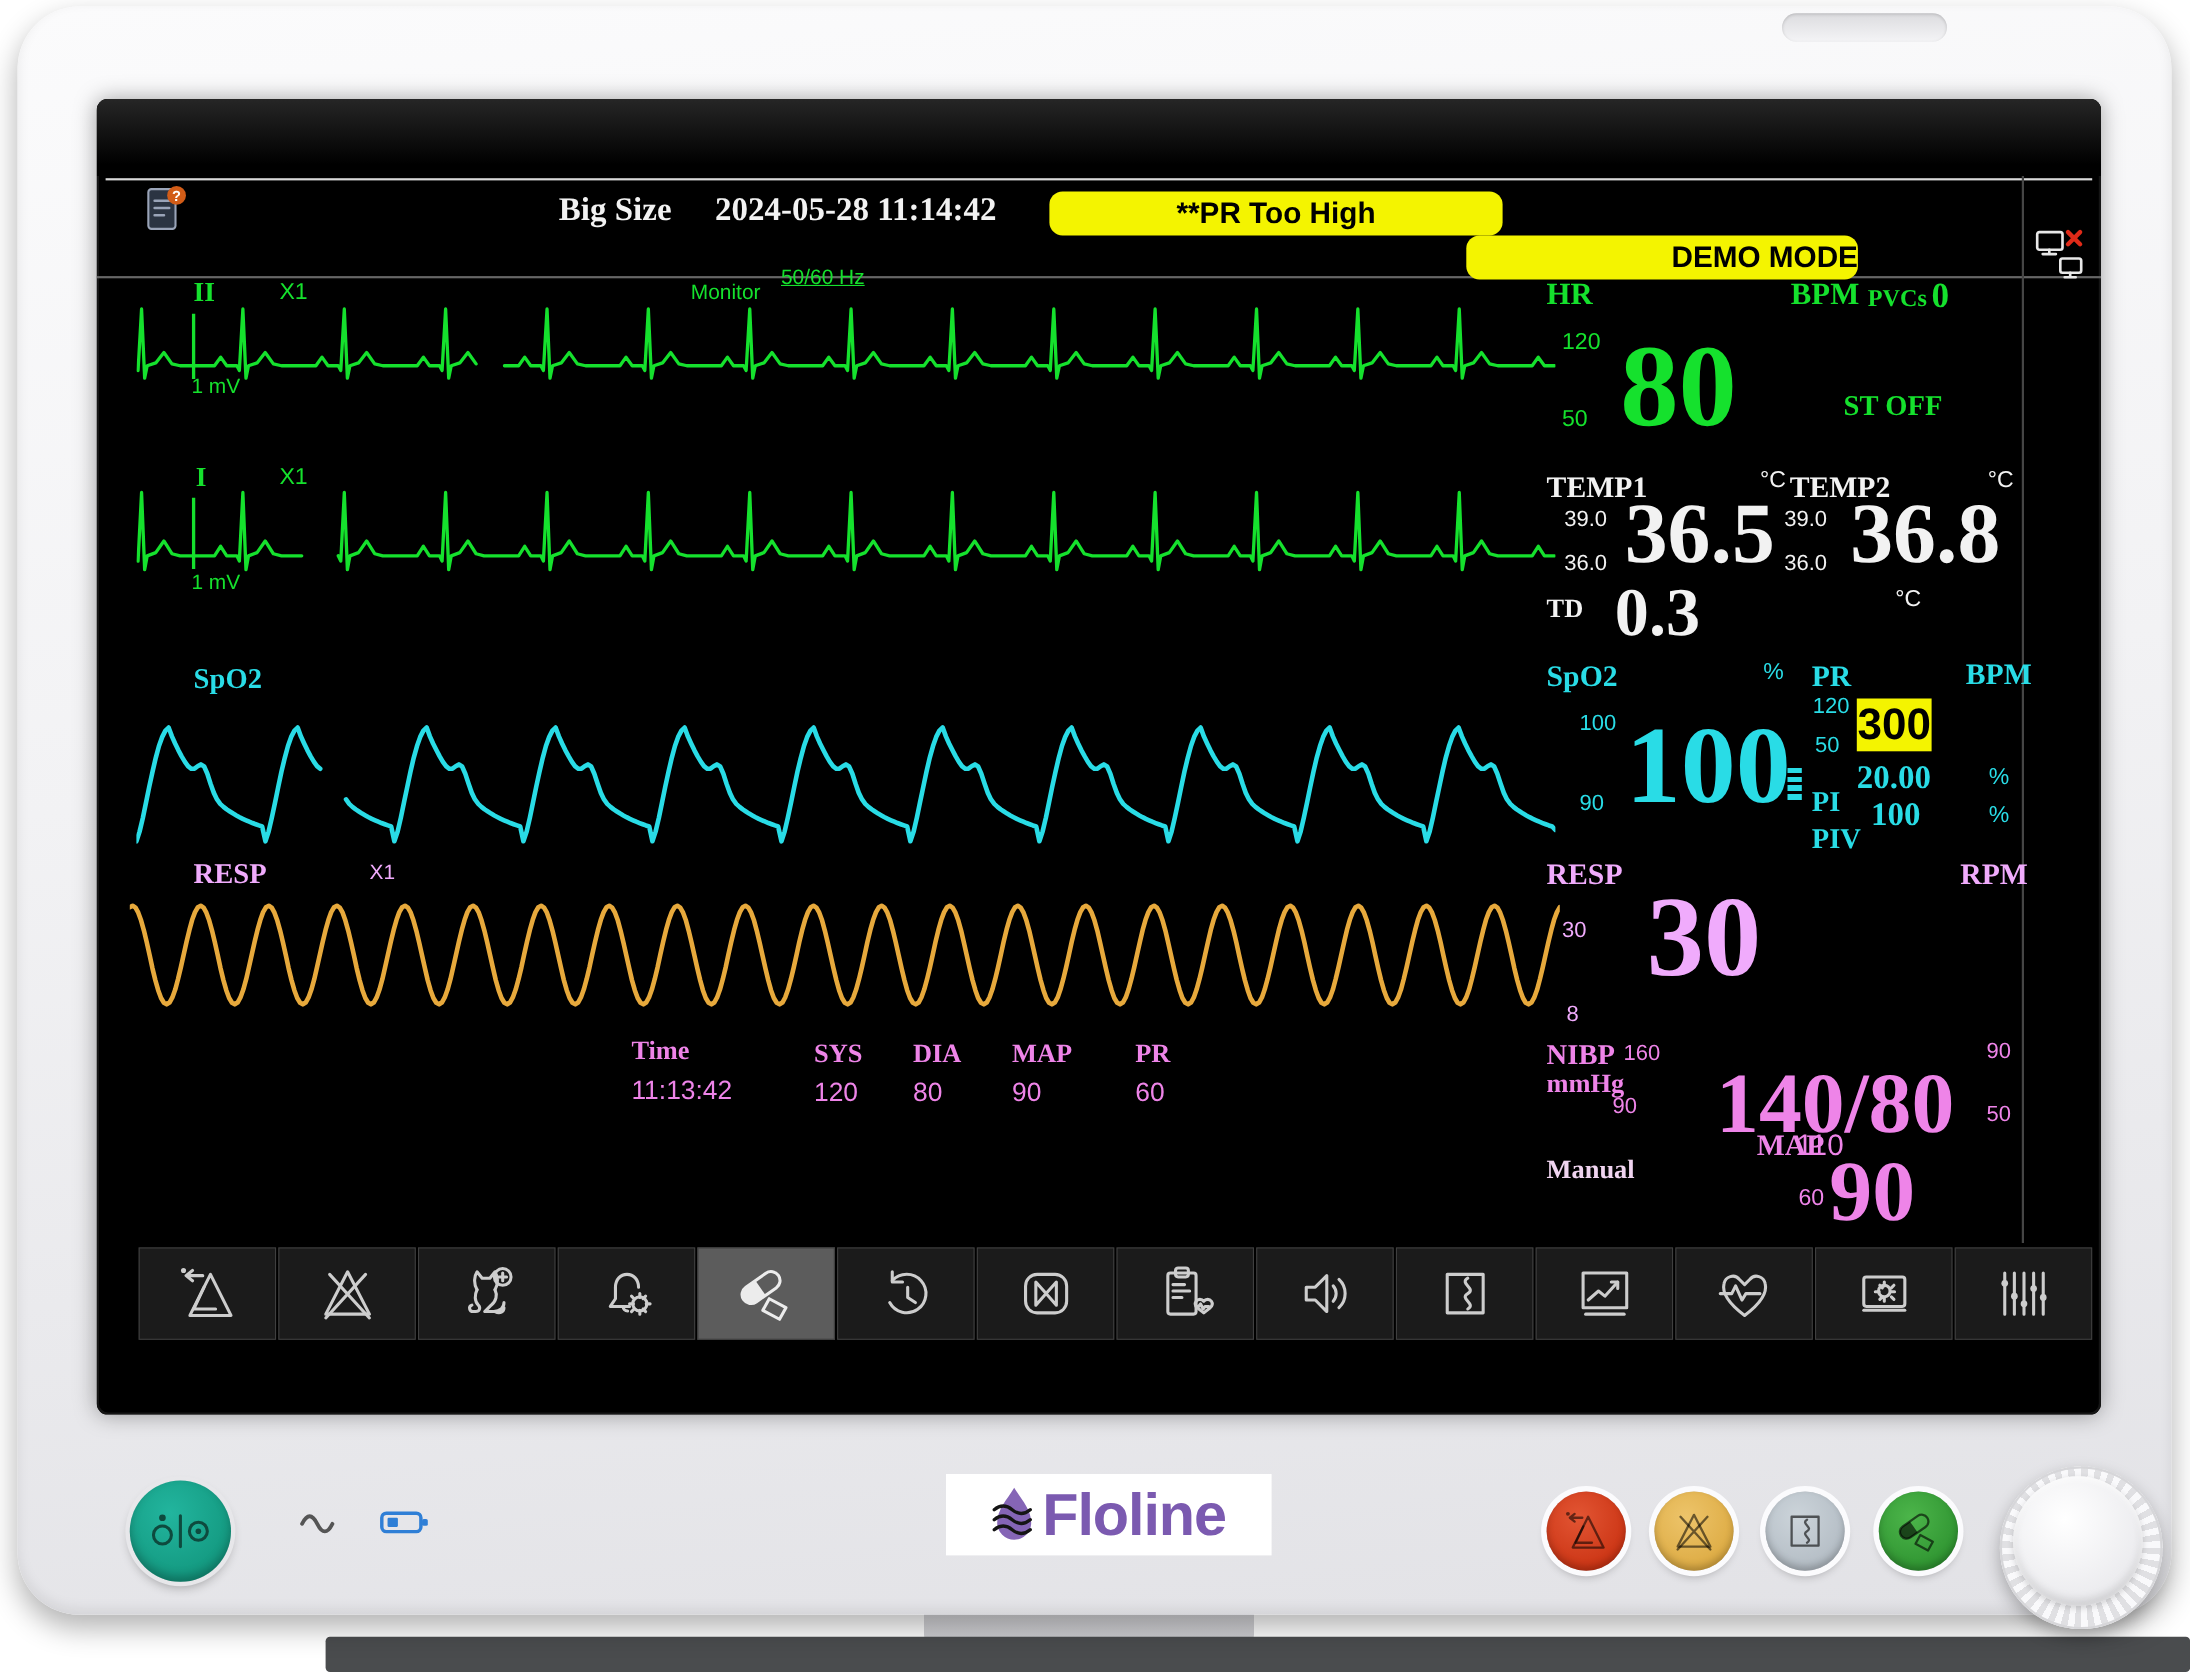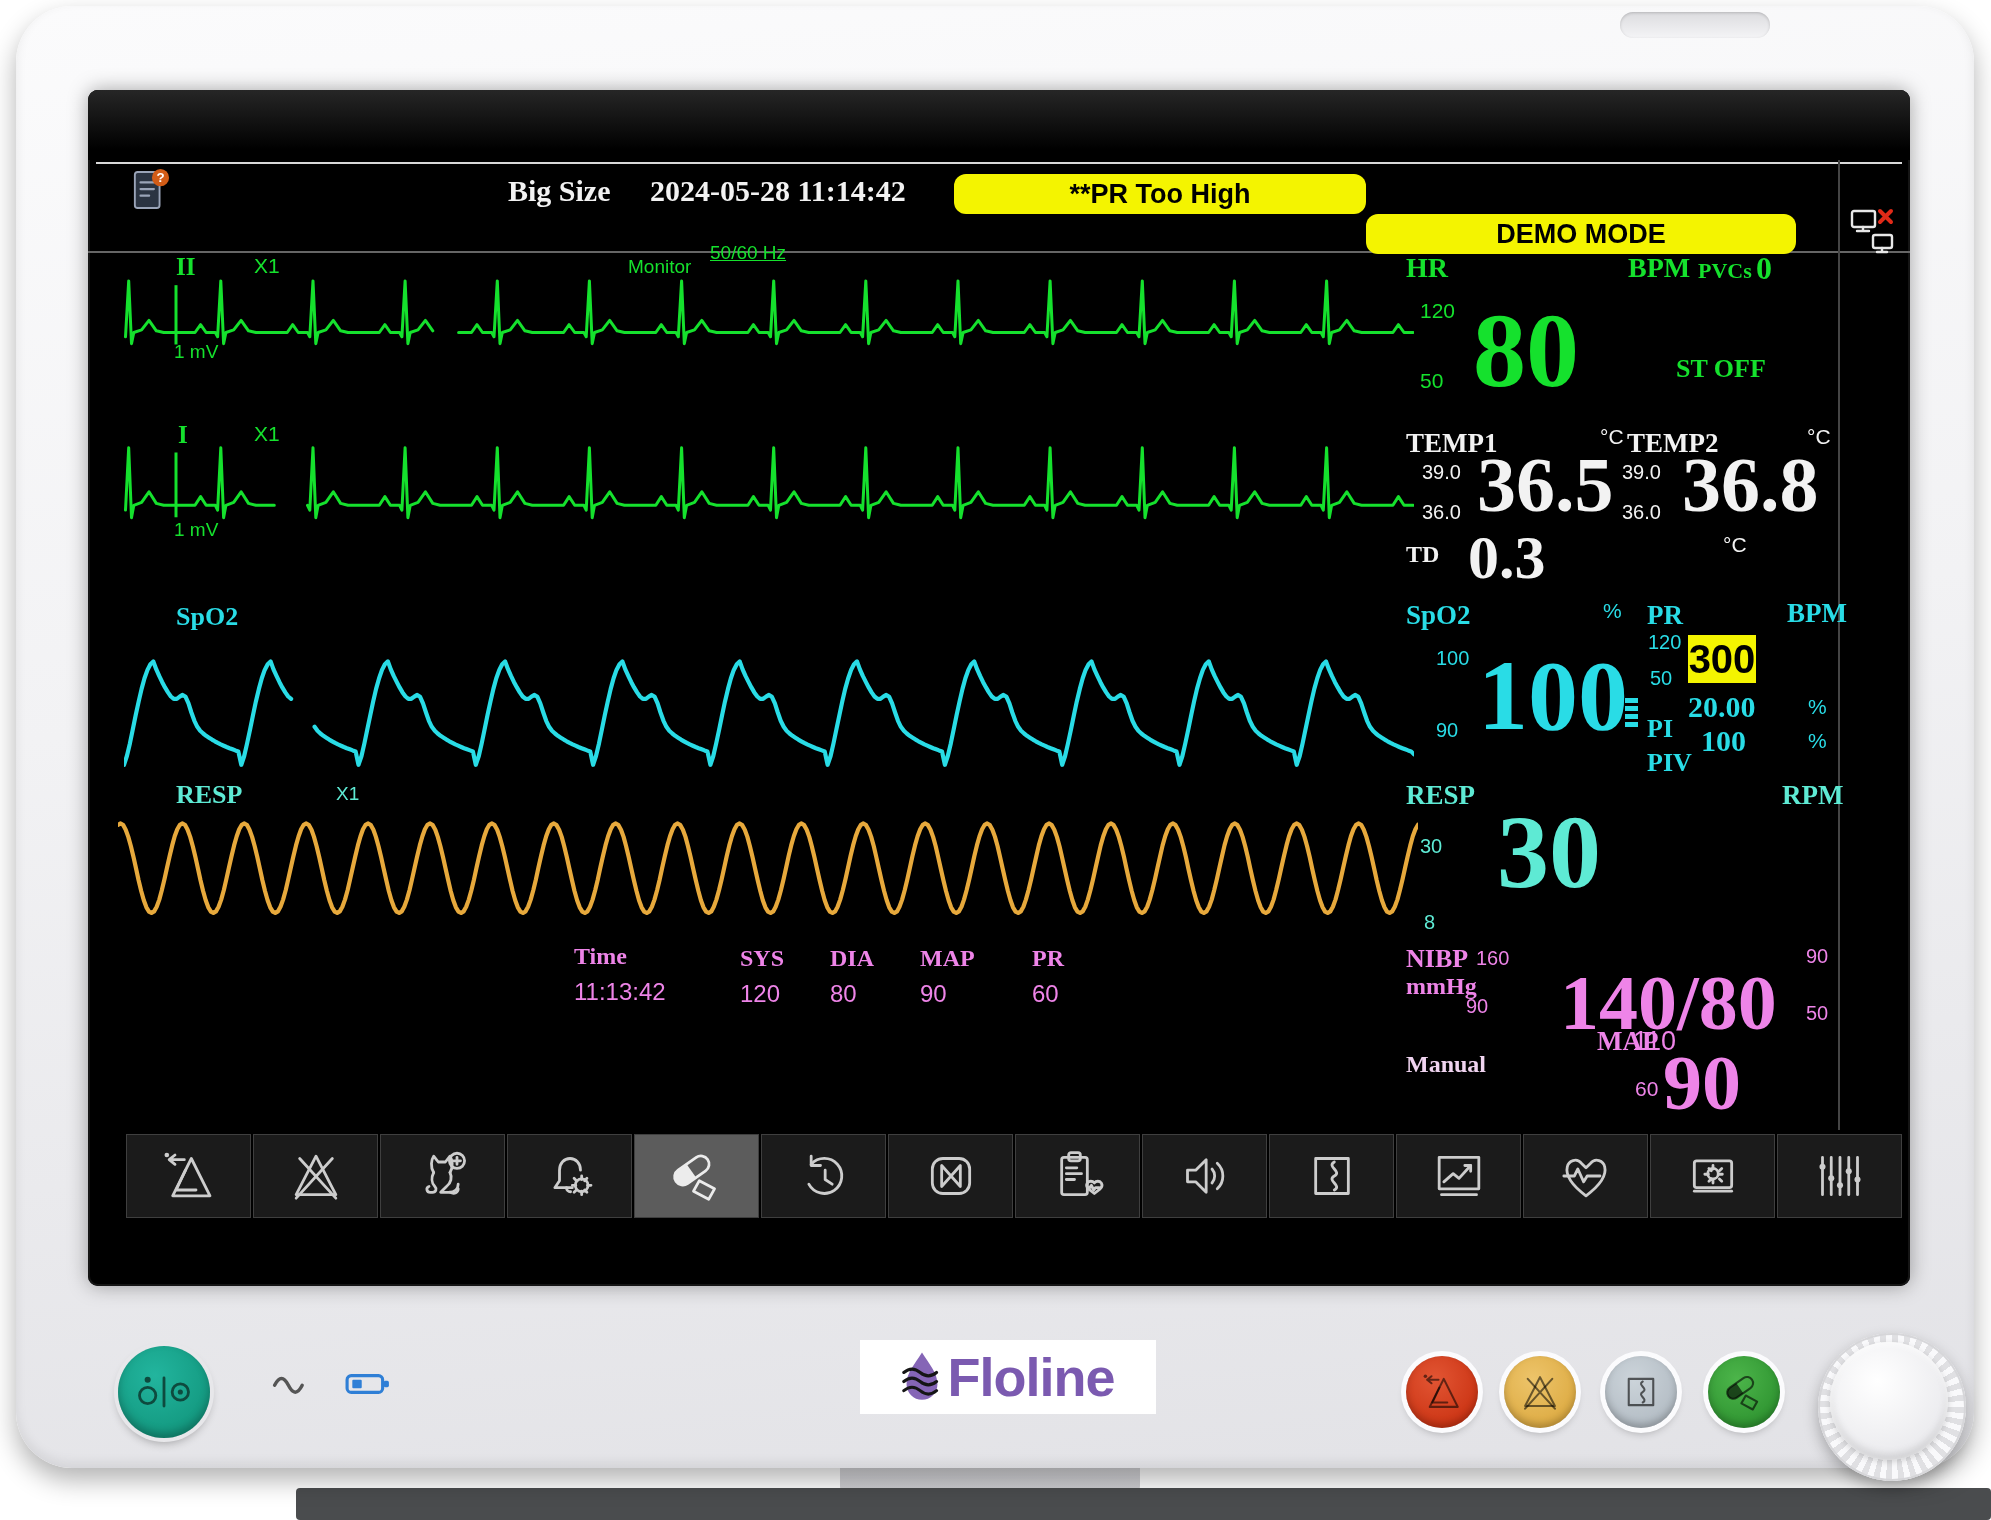--- a/index.html
+++ b/index.html
@@ -1,21 +1,21 @@
 <!DOCTYPE html>
 <html><head>
 <meta charset="utf-8">
 <style>
   html,body{margin:0;padding:0;background:#fff;}
   .stage{position:relative;width:1991px;height:1520px;background:#fff;overflow:hidden;
          font-family:"Liberation Sans",sans-serif;}
   .abs{position:absolute;}
   .t{position:absolute;white-space:nowrap;line-height:1;}
   .b{font-weight:bold;font-family:Liberation Serif, serif;}
-  .grn{color:#15e12d}.cyn{color:#29dce6}.org{color:#5eead4}.pnk{color:#ee84e8}.wht{color:#f2f2f2}
+  .grn{color:#15e12d}.cyn{color:#29dce6}.org{color:#f0abfc}.pnk{color:#ee84e8}.wht{color:#f2f2f2}
   .m-body{position:absolute;left:16px;top:6px;width:1958px;height:1462px;border-radius:56px;
           background:linear-gradient(175deg,#fbfbfc 0%,#f2f2f4 45%,#e2e2e6 100%);
           box-shadow:0 12px 26px rgba(0,0,0,.30), inset 0 -5px 12px rgba(0,0,0,.08);}
   .vent{position:absolute;left:1620px;top:12px;width:150px;height:26px;border-radius:13px;
         background:linear-gradient(#dcdcdf,#f4f4f6);box-shadow:inset 0 1px 3px rgba(0,0,0,.18);}
   .neck{position:absolute;left:840px;top:1430px;width:300px;height:70px;
         background:linear-gradient(#e6e6e9,#c9c9cd);border-radius:0 0 14px 14px;}
   .base-band{position:absolute;left:296px;top:1488px;width:1695px;height:32px;background:#4a4c4e;border-radius:4px;}
   .screen{position:absolute;left:88px;top:90px;width:1822px;height:1196px;background:#000;
           border-radius:10px;overflow:hidden;box-shadow:inset 0 0 0 2px #151515, 0 0 20px rgba(0,0,0,.35);}
@@ -76,21 +76,21 @@
           <path d="M9 15h14M9 22h14M9 29h9" stroke="#9aa4b8" stroke-width="2.4"></path>
           <circle cx="30" cy="10" r="9" fill="#d25c17" stroke="none"></circle>
           <text x="30" y="15" font-size="14" font-weight="bold" fill="#fff" text-anchor="middle" stroke="none">?</text>
         </svg>
       </span>
     <span class="t wht b" style="left:420px;top:86px;font-size:30px;">Big Size</span>
     <span class="t wht b" style="left:562px;top:86px;font-size:30px;">2024-05-28 11:14:42</span>
     <div class="pill" style="left:866px;top:84px;width:412px;height:40px;">
         <span>**PR Too High</span>
       </div>
-    <div class="pill" style="left:1278px;top:124px;width:430px;height:40px;">
+    <div class="pill" style="left:1245px;top:124px;width:356px;height:40px;justify-content:flex-end;">
         <span>DEMO MODE</span>
       </div>
     <span class="abs" style="left:1762px;top:118px;width:46px;height:48px;color:#e8e8e8;" data-icon="net-disc">
         <svg viewBox="0 0 46 48">
           <rect x="2" y="3" width="23" height="16" rx="2"></rect>
           <path d="M13 19v4M7 23h12"></path>
           <rect x="23" y="27" width="19" height="13" rx="2"></rect>
           <path d="M32 40v4m-5 0h10"></path>
           <path d="M30 3l11 11M41 3 30 14" stroke="#e02a18" stroke-width="4"></path>
         </svg>

